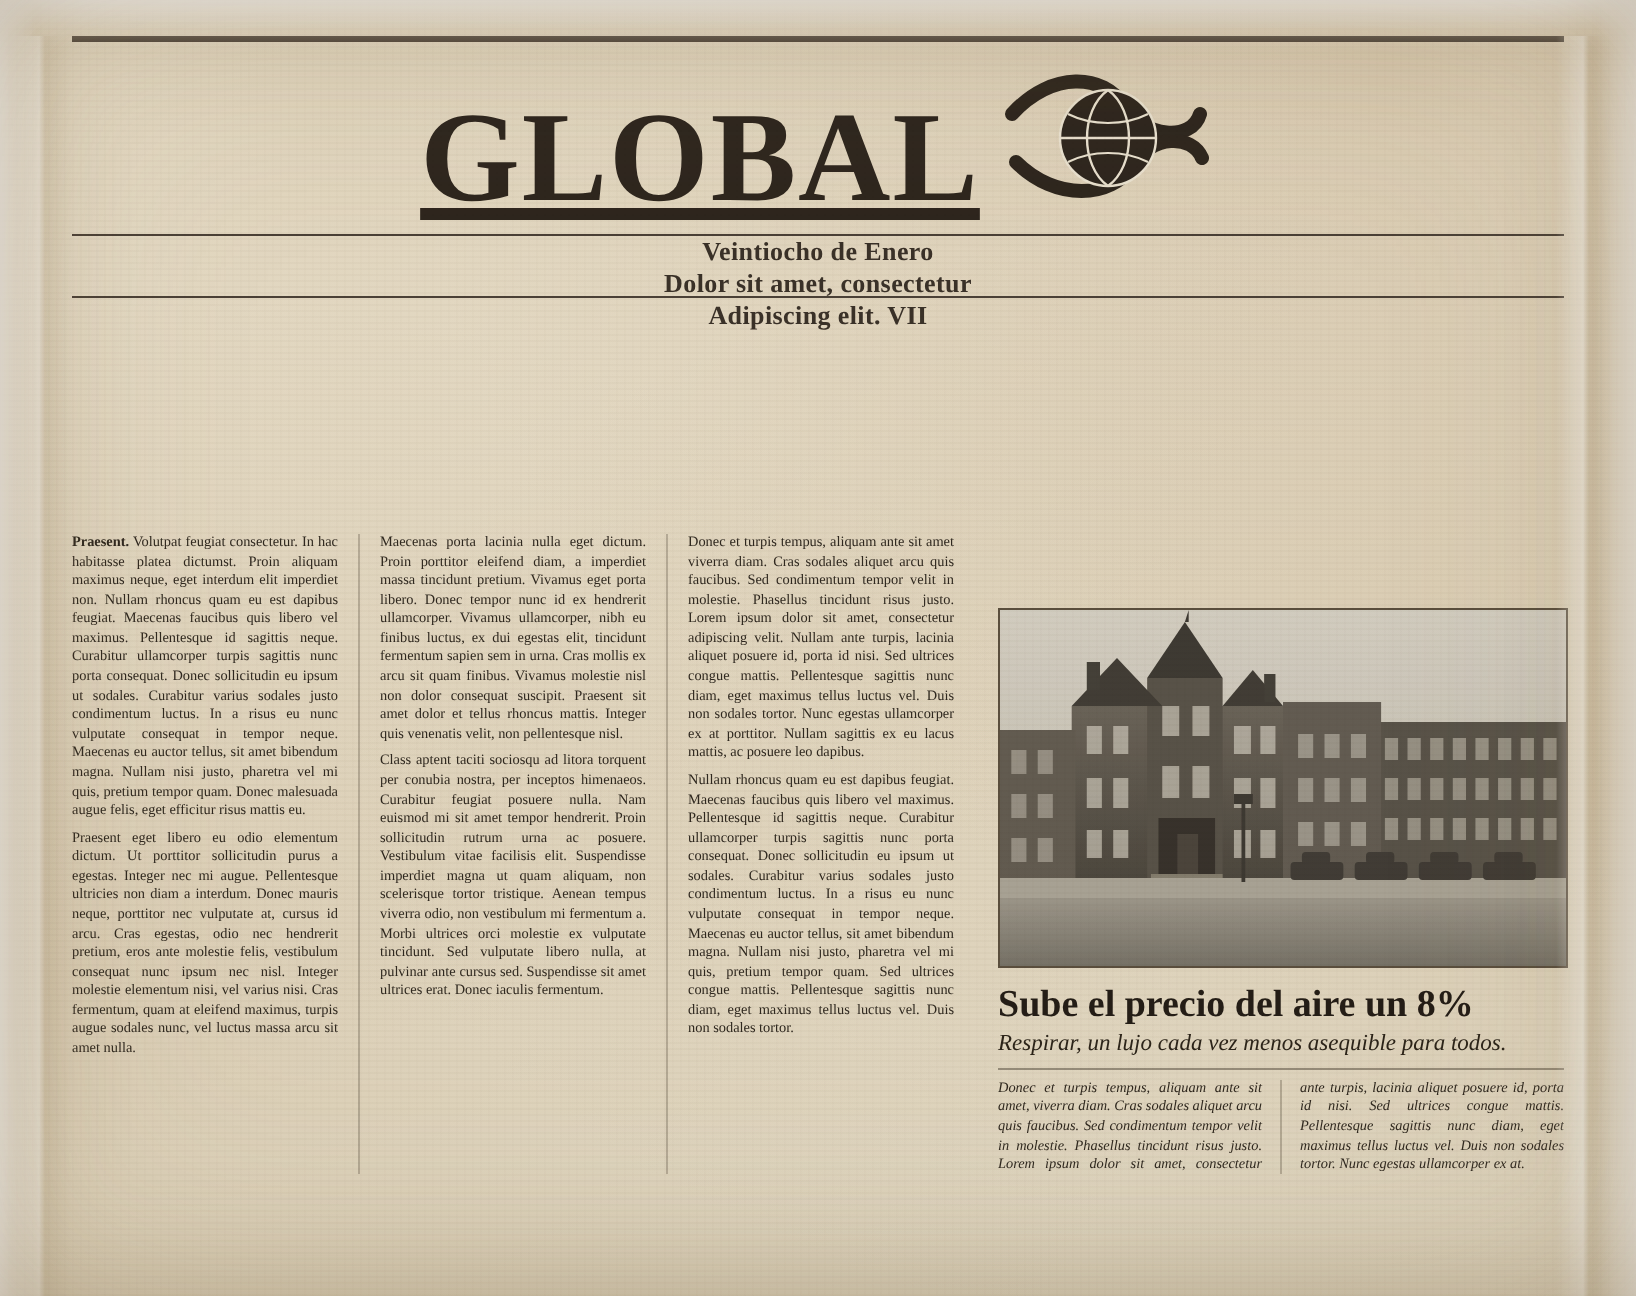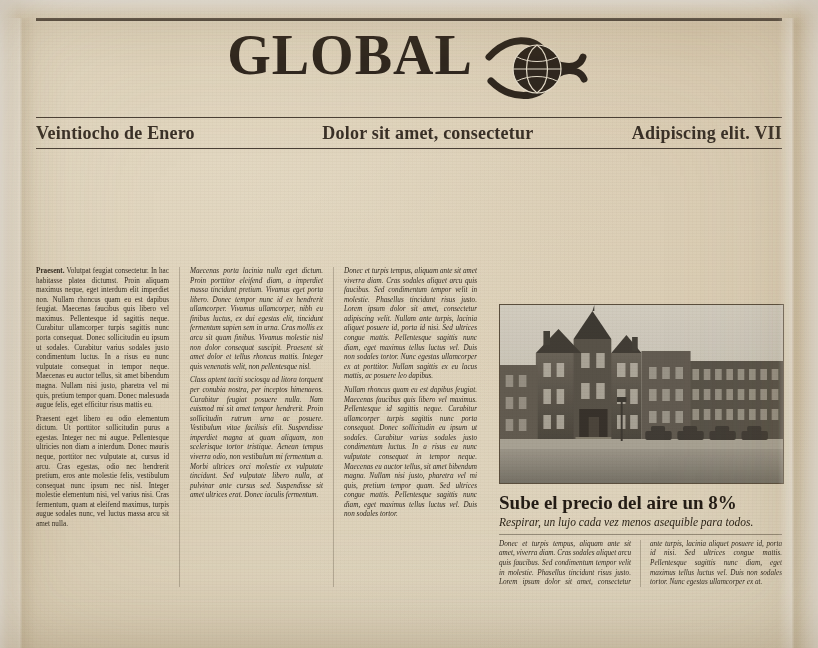--- a/index.html
+++ b/index.html
@@ -95,50 +95,52 @@
     position: relative;
     margin: 0 12px;
     height: 96px;
     display: flex;
     align-items: center;
     justify-content: center;
   }
   .masthead-title {
     font-family: "Liberation Serif", serif;
     font-weight: 700;
-    font-size: 56px;
+    font-size: 64px;
     letter-spacing: 1px;
     color: #2e261e;
     line-height: 1;
     white-space: nowrap;
     display: flex;
-    align-items: flex-start;
+    align-items: flex-end;
     gap: 10px;
+    text-decoration: underline;
   }
   .masthead-word { display: inline-block; }
   .logo-wrap {
     width: 108px;
     height: 84px;
     position: relative;
     display: inline-block;
     flex: 0 0 auto;
   }
   .logo-wrap svg { display: block; }
 
   .dateline {
     margin: 0 12px;
     height: 30px;
     display: flex;
     align-items: center;
     justify-content: space-between;
     font-family: "Liberation Serif", serif;
-    font-size: 18px;
+    font-size: 13px;
     font-weight: 700;
     color: #3a3128;
     letter-spacing: 0.2px;
+    flex-direction: column;
   }
   .dateline .center { flex: 1; text-align: right; }
   .dateline .left { flex: 1; text-align: left; }
   .dateline .right { flex: 1; text-align: right; }
 
   .masthead-gap {
     height: 118px;
   }
 
   
@@ -153,21 +155,21 @@
     padding-right: 10px;
     border-right: 1px solid rgba(70,58,44,0.28);
     font-family: "Liberation Serif", serif;
     font-size: 7.2px;
     line-height: 1.33;
     color: #2f281f;
     text-align: justify;
     overflow: hidden;
     position: relative;
   }
-  .col + .col { padding-left: 10px; font-style: italic; }
+  .col + .col { padding-left: 10px; }
   .col p { margin: 0 0 4px 0; }
   .col .lead { font-weight: 700; margin-top: 40px; }
   .col.last { border-right: none; }
 
   .right-block {
     flex: 1;
     padding-left: 12px;
     display: flex;
     flex-direction: column;
     margin-top: 37px;

